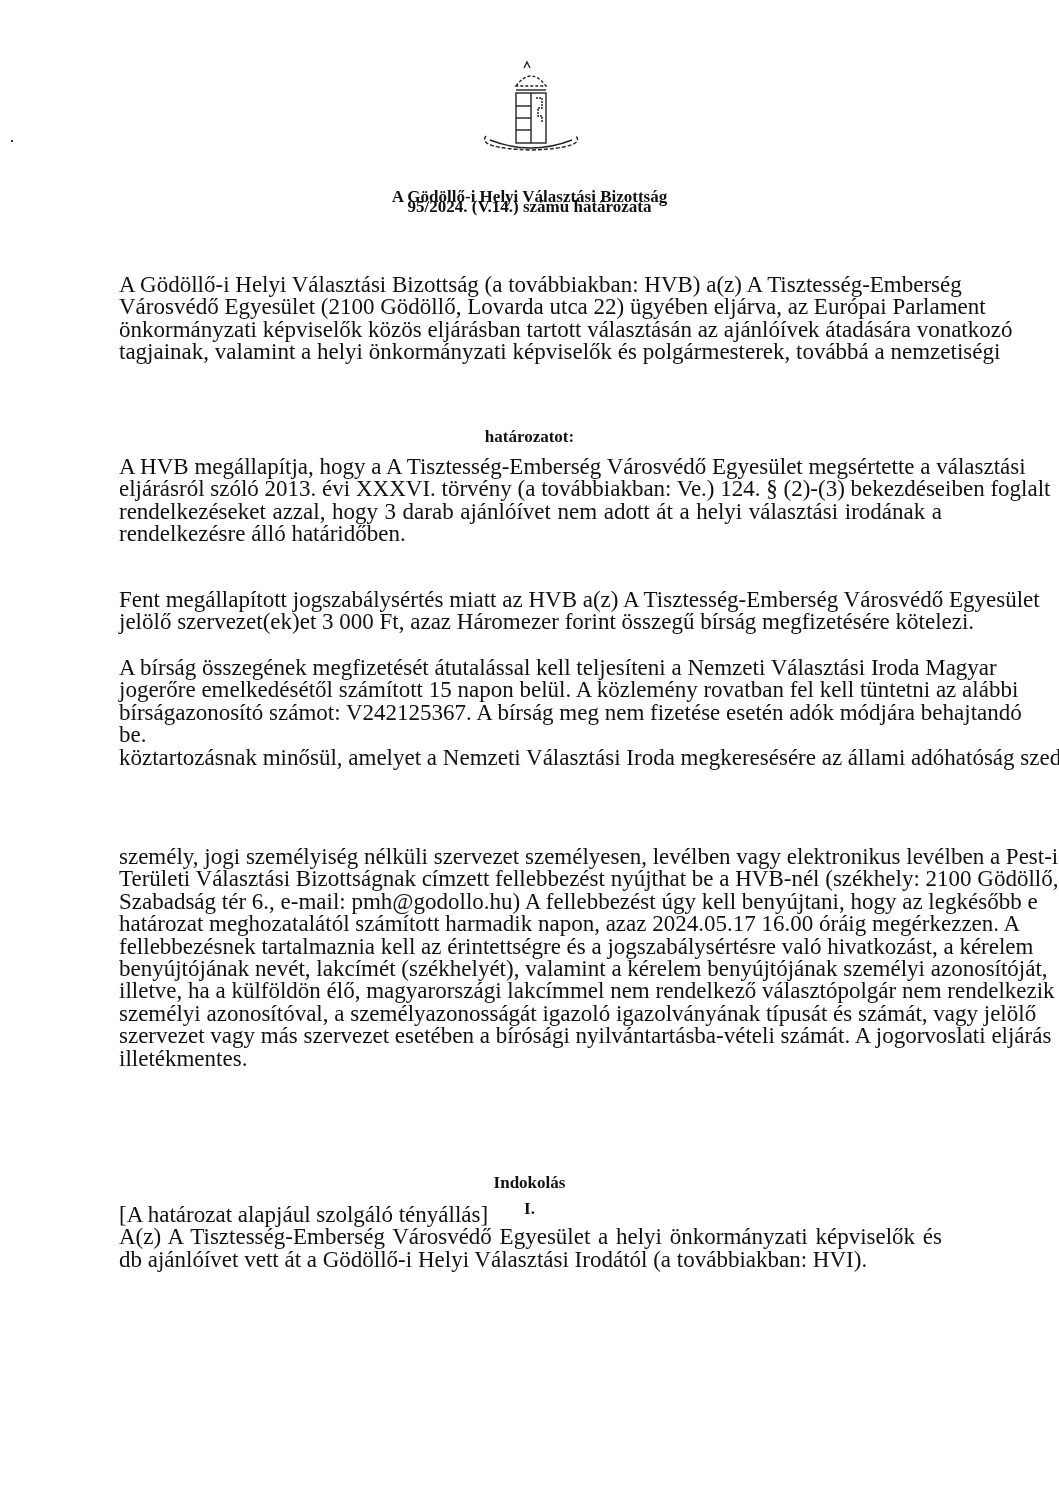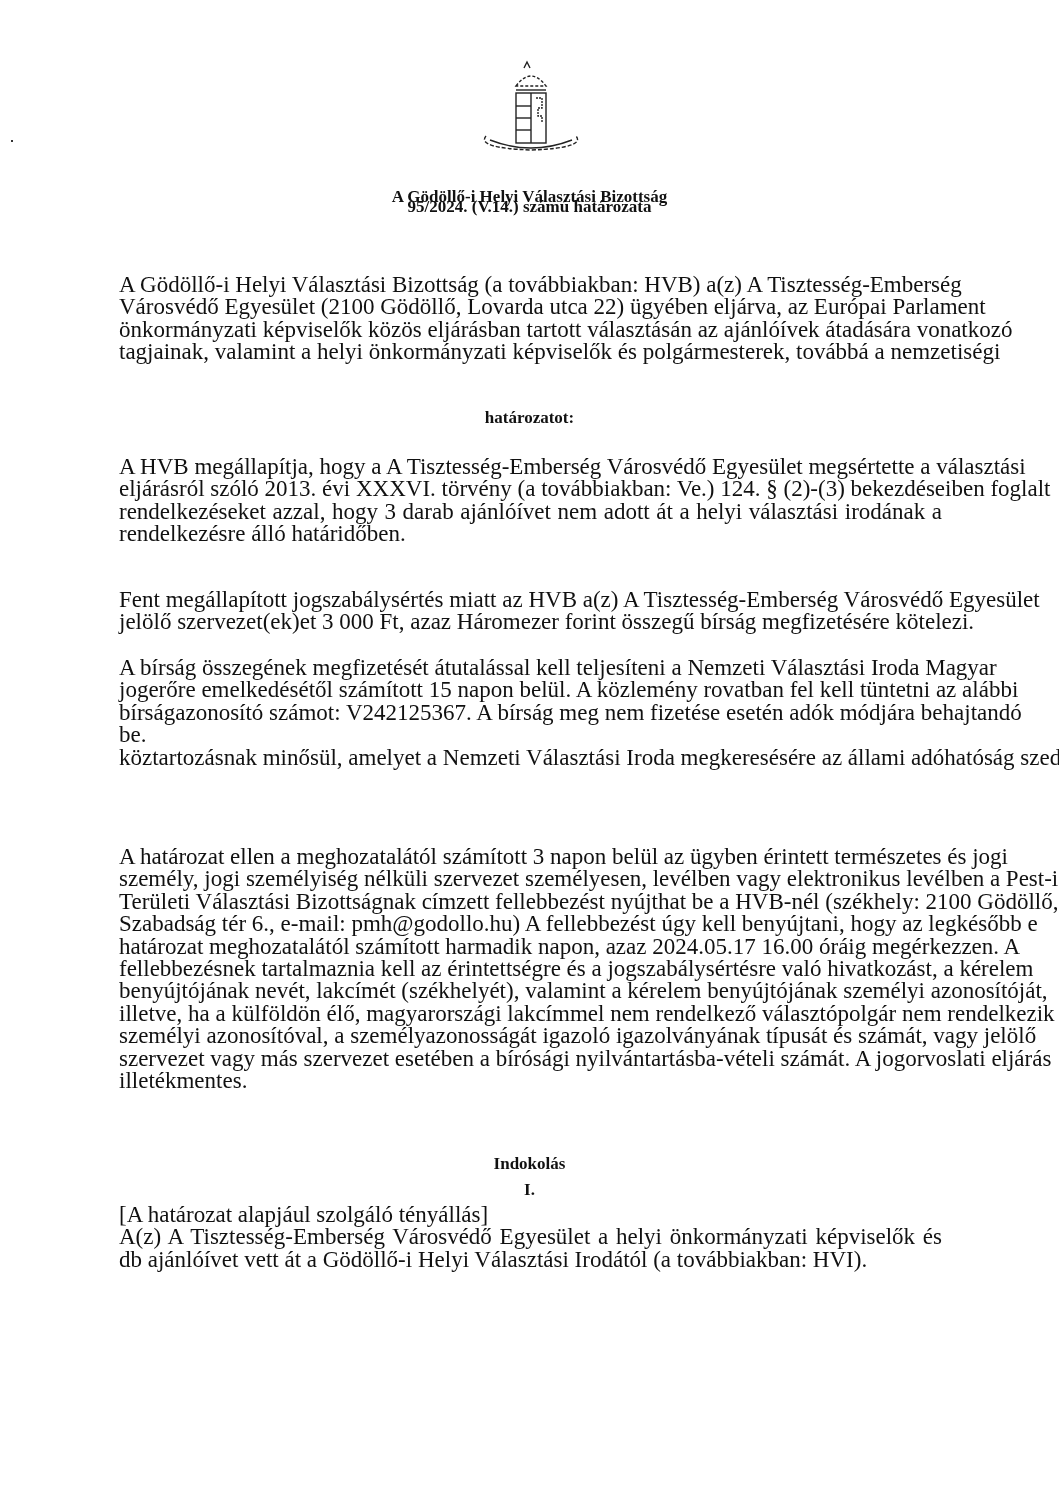--- a/index.html
+++ b/index.html
@@ -6,21 +6,21 @@
     body { width: 1059px; height: 1498px; position: relative; overflow: hidden;
            font-family: "Liberation Serif", "DejaVu Serif", serif; color: #111; }
     .crest { position: absolute; left: 476px; top: 58px; width: 110px; height: 95px; }
     .title { position: absolute; left: 0; width: 1059px; text-align: center;
              font-weight: bold; font-size: 17px; line-height: 22px; }
     .title1 { top: 186px; }
     .title2 { top: 196px; }
     .para { position: absolute; left: 119px; width: 823px; font-size: 23px;
             line-height: 22.4px; text-align: justify; text-align-last: left; }
     .center-bold { position: absolute; left: 0; width: 1059px; text-align: center;
-                   font-weight: bold; font-size: 17px; }
+                   font-weight: bold; font-size: 17px; margin-top: 19px; }
     .line { display: block; text-align: justify; text-align-last: justify; white-space: nowrap; }
     .line.last { text-align-last: left; }
     .dot { position: absolute; left: 11px; top: 140px; width: 2px; height: 2px; background: #333; }
   </style>
 </head>
 <body>
 
 <div class="dot"></div>
 
 <svg class="crest" viewBox="0 0 110 95">
@@ -64,21 +64,20 @@
 
 <div class="para" style="top:657px">
   <span class="line">A bírság összegének megfizetését átutalással kell teljesíteni a Nemzeti Választási Iroda Magyar</span>
   <span class="line">jogerőre emelkedésétől számított 15 napon belül. A közlemény rovatban fel kell tüntetni az alábbi</span>
   <span class="line">bírságazonosító számot: V242125367. A bírság meg nem fizetése esetén adók módjára behajtandó</span>
   <span class="line last">be.</span>
   <span class="line">köztartozásnak minősül, amelyet a Nemzeti Választási Iroda megkeresésére az állami adóhatóság szed</span>
 </div>
 
 <div class="para" style="top:846px">
-  <span class="line">A határozat ellen a meghozatalától számított 3 napon belül az ügyben érintett természetes és jogi</span>
   <span class="line">személy, jogi személyiség nélküli szervezet személyesen, levélben vagy elektronikus levélben a Pest-i</span>
   <span class="line">Területi Választási Bizottságnak címzett fellebbezést nyújthat be a HVB-nél (székhely: 2100 Gödöllő,</span>
   <span class="line">Szabadság tér 6., e-mail: pmh@godollo.hu) A fellebbezést úgy kell benyújtani, hogy az legkésőbb e</span>
   <span class="line">határozat meghozatalától számított harmadik napon, azaz 2024.05.17 16.00 óráig megérkezzen. A</span>
   <span class="line">fellebbezésnek tartalmaznia kell az érintettségre és a jogszabálysértésre való hivatkozást, a kérelem</span>
   <span class="line">benyújtójának nevét, lakcímét (székhelyét), valamint a kérelem benyújtójának személyi azonosítóját,</span>
   <span class="line">illetve, ha a külföldön élő, magyarországi lakcímmel nem rendelkező választópolgár nem rendelkezik</span>
   <span class="line">személyi azonosítóval, a személyazonosságát igazoló igazolványának típusát és számát, vagy jelölő</span>
   <span class="line">szervezet vagy más szervezet esetében a bírósági nyilvántartásba-vételi számát. A jogorvoslati eljárás</span>
   <span class="line last">illetékmentes.</span>

